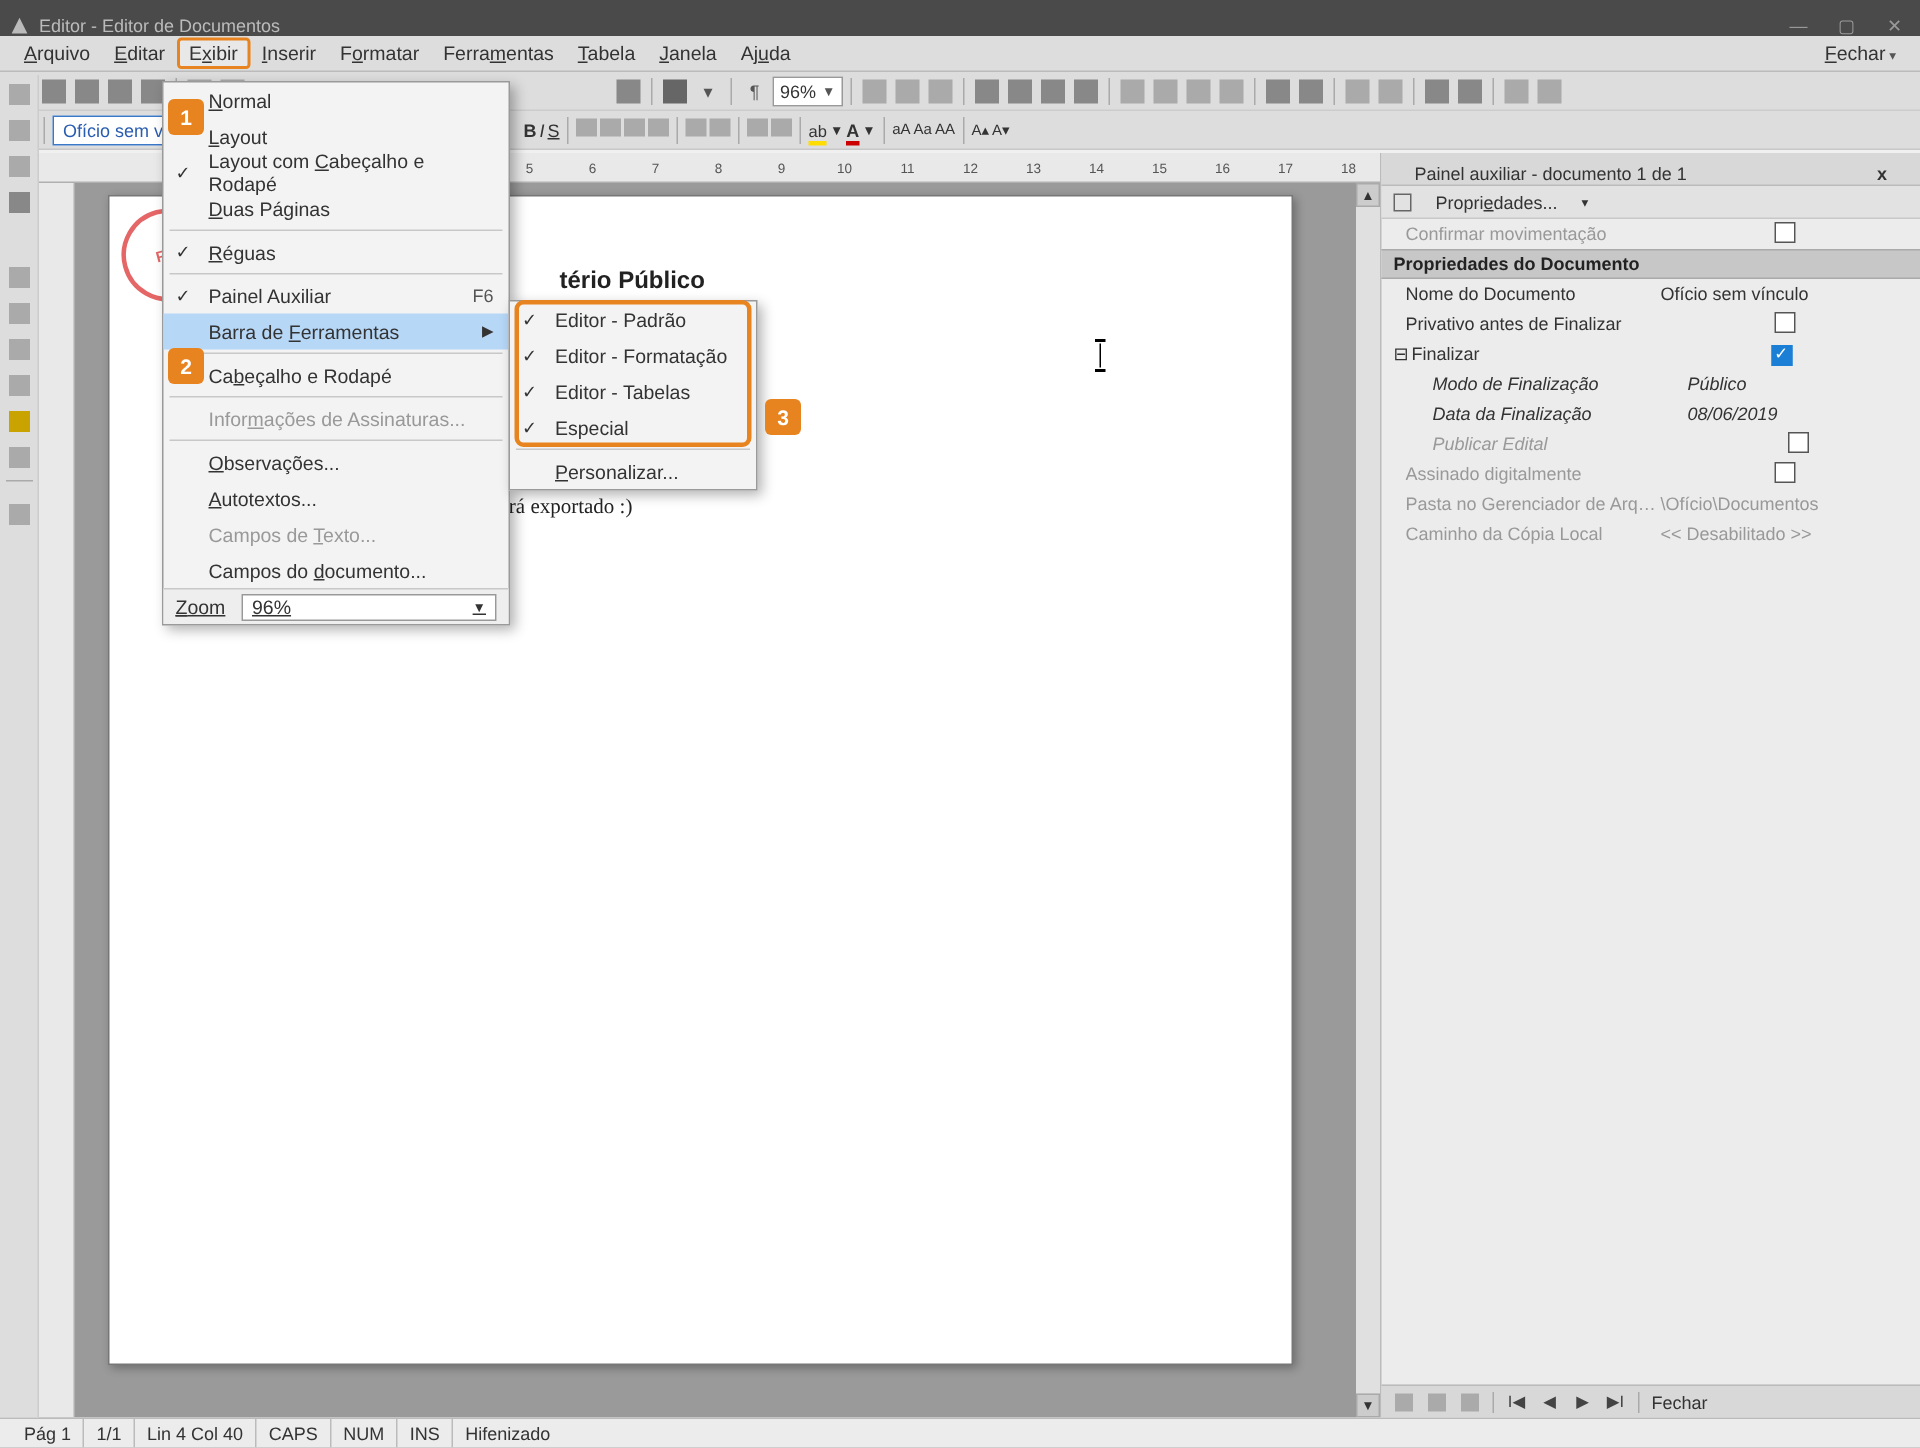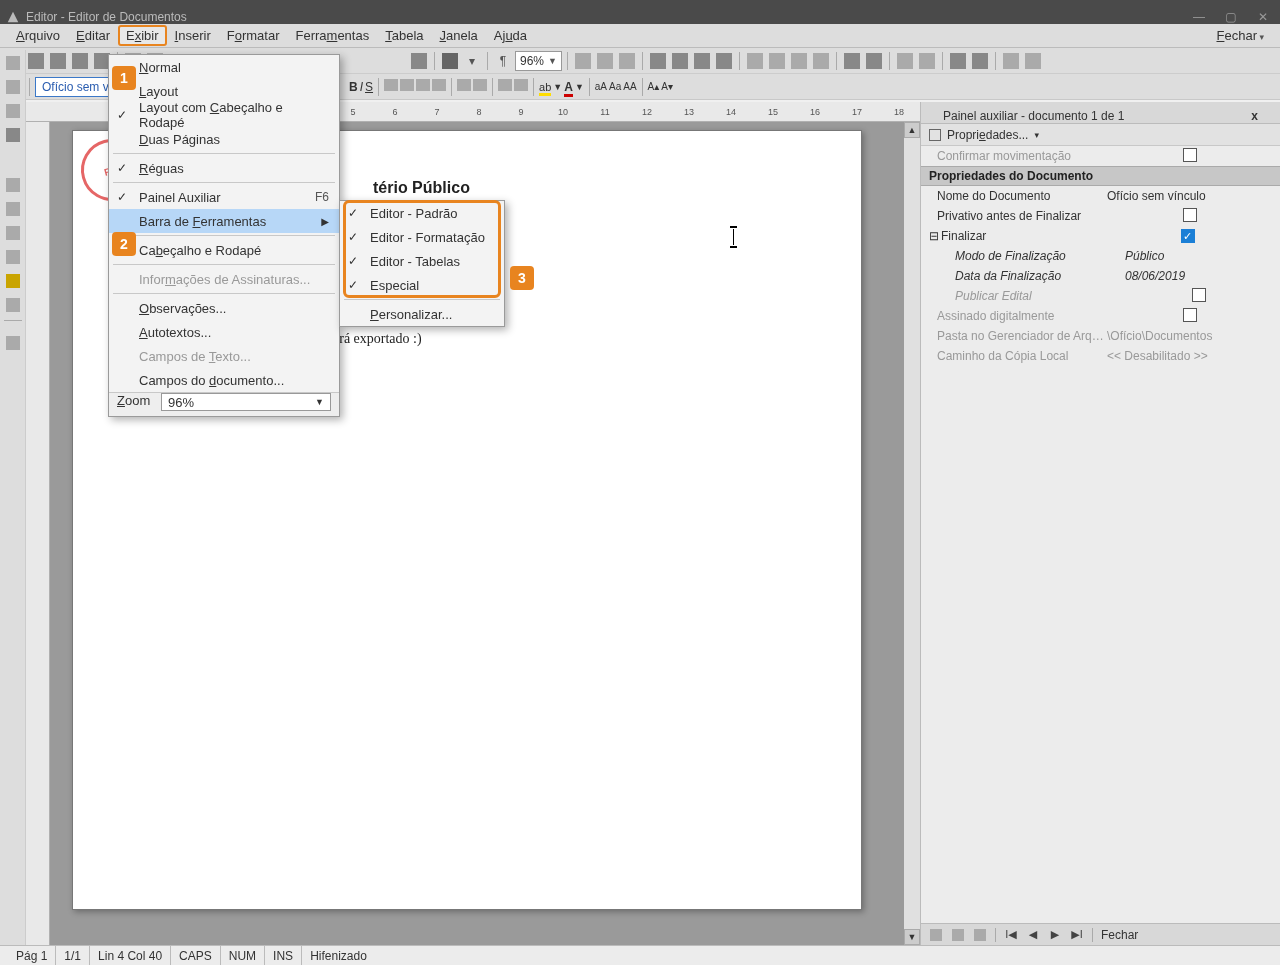--- a/index.html
+++ b/index.html
@@ -54,21 +54,21 @@
   .page .caret::before { content: ""; position: absolute; left: -3px; top: -3px; width: 7px; height: 2px; background: #000; }
   .page .caret::after { content: ""; position: absolute; left: -3px; bottom: -3px; width: 7px; height: 2px; background: #000; }
   .pageholder .vscroll { position: absolute; right: 0; top: 0; bottom: 0; width: 16px; background: #e0e0e0; }
   .pageholder .vscroll .thumbup { position: absolute; top: 0; left: 0; right: 0; height: 16px; background: #ccc; border: 1px solid #aaa; display: flex; align-items: center; justify-content: center; font-size: 9px; }
   .pageholder .vscroll .thumbdn { position: absolute; bottom: 0; left: 0; right: 0; height: 16px; background: #ccc; border: 1px solid #aaa; display: flex; align-items: center; justify-content: center; font-size: 9px; }
 
   
   .auxpanel { width: 362px; background: #ececec; border-left: 1px solid #bbb; display: flex; flex-direction: column; font-size: 12px; }
   .auxpanel .auxtitle { height: 22px; background: #d8d8d8; border-bottom: 1px solid #bbb; display: flex; align-items: flex-end; padding: 0 22px; color: #333; }
   .auxpanel .auxtitle .close { margin-left: auto; font-weight: bold; cursor: default; }
-  .auxpanel .propsbtn { height: 22px; background: #e2e2e2; border-bottom: 1px solid #c8c8c8; display: flex; align-items: center; padding: 0 8px; gap: 6px; color: #333; }
+  .auxpanel .propsbtn { height: 22px; background: #e2e2e2; border-bottom: 1px solid #c8c8c8; display: flex; align-items: center; padding: 0 8px; gap: 16px; color: #333; }
   .auxpanel .propsbtn .picon { width: 12px; height: 12px; border: 1px solid #666; }
   .auxpanel .proprow { height: 20px; display: flex; align-items: center; padding: 0 8px 0 16px; border-bottom: 0; }
   .auxpanel .proprow.indent { padding-left: 34px; font-style: italic; }
   .auxpanel .proprow .k { flex: 0 0 170px; color: #333; white-space: nowrap; overflow: hidden; text-overflow: ellipsis; }
   .auxpanel .proprow .k.dim { color: #999; }
   .auxpanel .proprow .v { flex: 1; color: #333; }
   .auxpanel .proprow .v.dim { color: #999; }
   .auxpanel .sectionhdr { height: 20px; background: #c7c7c7; display: flex; align-items: center; padding: 0 8px; font-weight: bold; color: #222; border-top: 1px solid #aaa; border-bottom: 1px solid #aaa; }
   .chkbox { width: 14px; height: 14px; border: 1px solid #555; background: #fff; display: inline-flex; align-items: center; justify-content: center; }
   .chkbox.checked { background: #1b7fd6; border-color: #1b7fd6; }
@@ -80,21 +80,21 @@
 
   
   .dropdown { position: absolute; left: 108px; top: 54px; width: 232px; background: #f3f3f3; border: 1px solid #9a9a9a; box-shadow: 3px 3px 8px rgba(0,0,0,0.3); font-size: 13px; z-index: 50; }
   .dropdown .dmitem { height: 24px; display: flex; align-items: center; padding: 0 10px 0 30px; position: relative; color: #333; }
   .dropdown .dmitem.disabled { color: #999; }
   .dropdown .dmitem .check { position: absolute; left: 8px; font-size: 12px; color: #333; }
   .dropdown .dmitem .shortcut { margin-left: auto; color: #555; font-size: 12px; padding-left: 20px; }
   .dropdown .dmitem .subarrow { margin-left: auto; font-size: 10px; color: #333; }
   .dropdown .dmitem.hl { background: #b7d7f7; }
   .dropdown .dmsep { height: 1px; background: #c8c8c8; margin: 2px 4px; }
-  .dropdown .zoomrow { height: 24px; display: flex; align-items: flex-start; padding: 0 8px; border-top: 1px solid #c8c8c8; background: #eee; }
+  .dropdown .zoomrow { height: 24px; display: flex; align-items: center; padding: 0 8px; border-top: 1px solid #c8c8c8; background: #eee; text-decoration: underline; }
   .dropdown .zoomrow .zlabel { width: 44px; }
   .dropdown .zoomrow .zcombo { flex: 1; height: 18px; border: 1px solid #999; background: #fff; display: flex; align-items: center; padding: 0 6px; justify-content: space-between; }
 
   
   .submenu { position: absolute; left: 339px; top: 200px; width: 166px; background: #f3f3f3; border: 1px solid #9a9a9a; box-shadow: 3px 3px 8px rgba(0,0,0,0.3); font-size: 13px; z-index: 51; }
   .submenu .smitem { height: 24px; display: flex; align-items: center; padding: 0 12px 0 30px; position: relative; color: #333; }
   .submenu .smitem .check { position: absolute; left: 8px; font-size: 12px; color: #333; }
   .submenu .smsep { height: 1px; background: #c8c8c8; margin: 2px 4px; }
   .subgroup-highlight { position: absolute; left: 343px; top: 200px; width: 158px; height: 98px; border: 3px solid #e8841f; border-radius: 6px; z-index: 52; pointer-events: none; }
 

